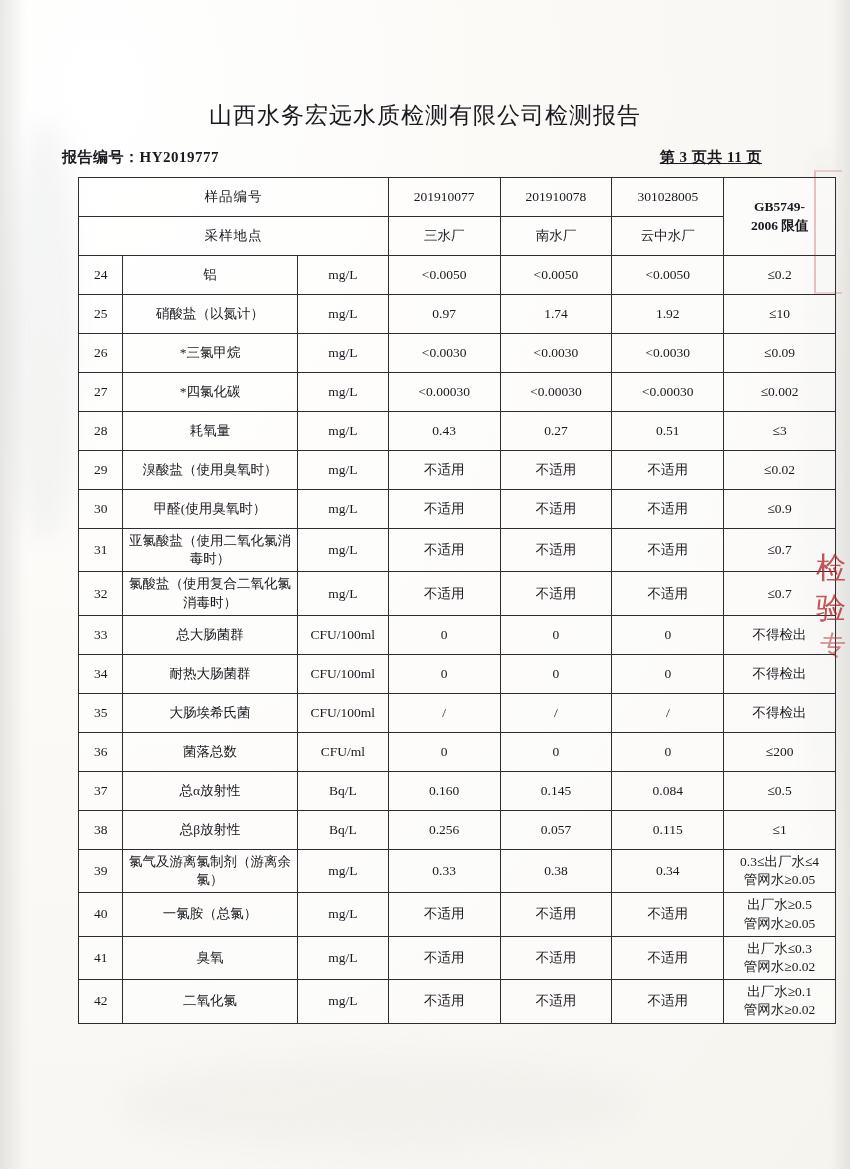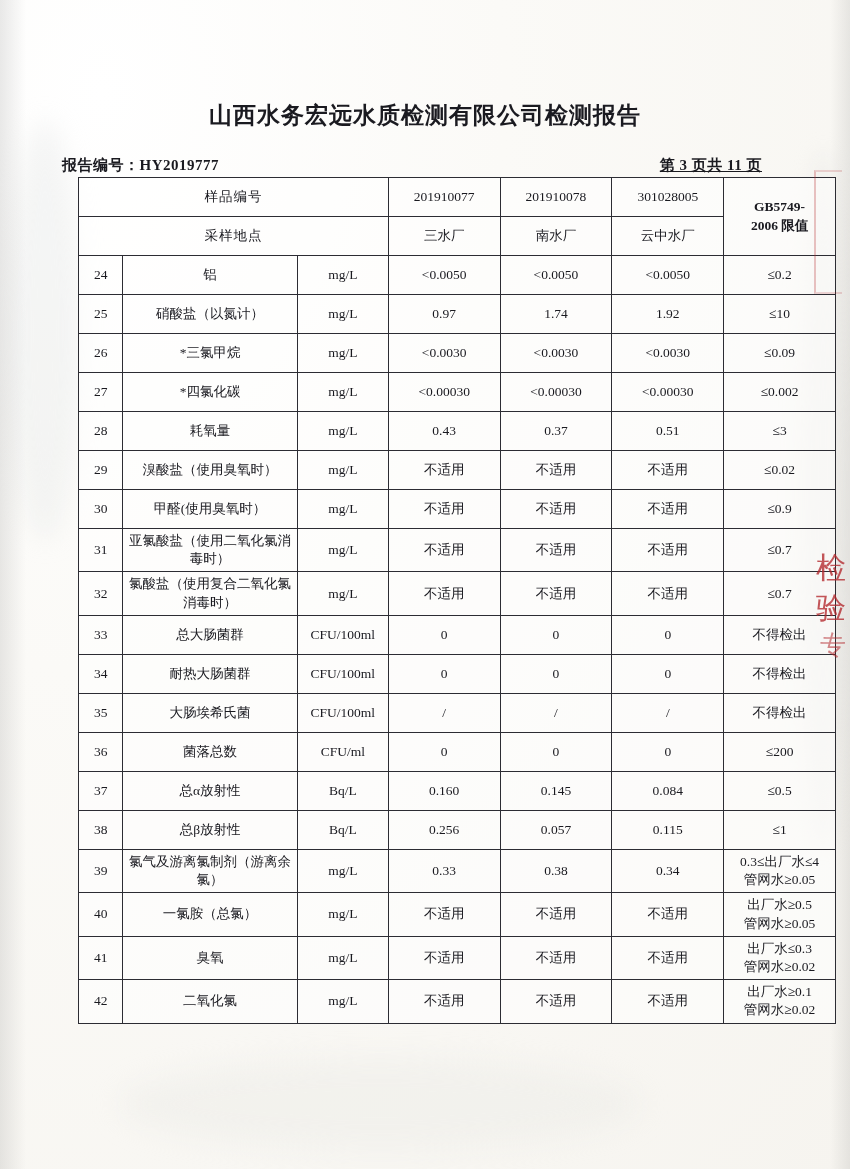--- a/index.html
+++ b/index.html
@@ -31,33 +31,32 @@
   .b2 { right: 4px; top: 150px; width: 46px; height: 700px; background: rgba(228,228,224,.4); filter: blur(10px); }
   .b3 { left: 120px; bottom: 20px; width: 520px; height: 90px; background: rgba(235,235,230,.45); filter: blur(14px); }
 
   .title {
     position: absolute;
     top: 100px;
     left: 0;
     width: 850px;
     text-align: center;
     font-size: 23px;
-    font-weight: bold;
+    font-weight: normal;
     letter-spacing: 1px;
   }
   .meta-row {
     position: absolute;
     top: 148px;
     left: 62px;
     width: 700px;
     display: flex;
     justify-content: space-between;
     font-size: 15px;
     font-weight: bold;
-    margin-top: 8px;
   }
   .meta-left { letter-spacing: .5px; }
   .meta-right { letter-spacing: .5px; text-decoration: underline; }
 
   table.report {
     position: absolute;
     top: 177px;
     left: 78px;
     width: 758px;
     border-collapse: collapse;
@@ -214,21 +213,21 @@
           <td class="num">&lt;0.00030</td>
           <td class="num">&lt;0.00030</td>
           <td class="num">&lt;0.00030</td>
           <td>≤0.002</td>
         </tr>
         <tr>
           <td class="num">28</td>
           <td class="item">耗氧量</td>
           <td>mg/L</td>
           <td class="num">0.43</td>
-          <td class="num">0.37</td>
+          <td class="num">0.27</td>
           <td class="num">0.51</td>
           <td>≤3</td>
         </tr>
         <tr>
           <td class="num tall">29</td>
           <td class="item tall">溴酸盐（使用臭氧时）</td>
           <td>mg/L</td>
           <td class="num">不适用</td>
           <td class="num">不适用</td>
           <td class="num">不适用</td>

